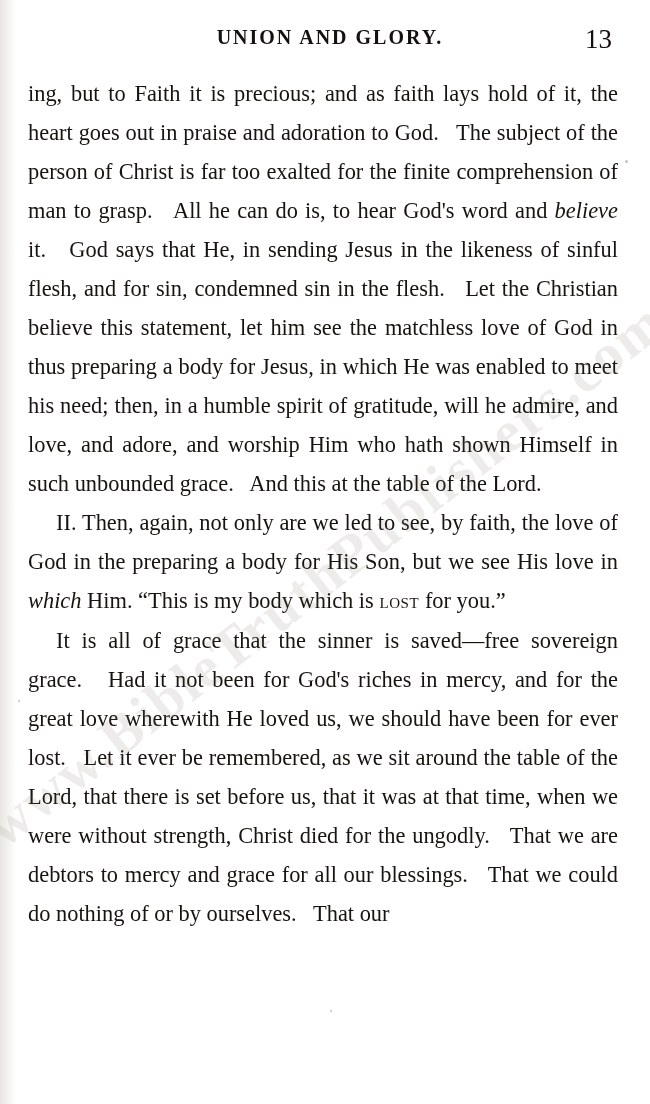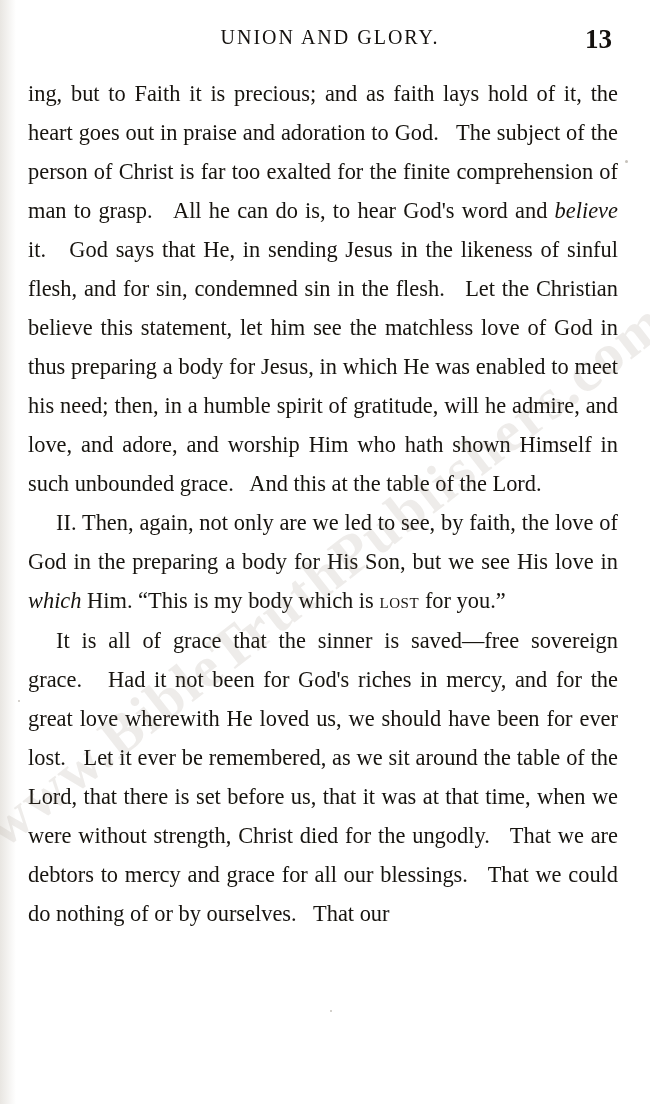--- a/index.html
+++ b/index.html
@@ -26,31 +26,31 @@
     align-items: baseline;
     justify-content: center;
     position: relative;
     height: 40px;
   }
   .running-head {
     font-size: 20px;
     letter-spacing: 2.0px;
     font-variant: small-caps;
     text-transform: uppercase;
-    font-weight: 400;
+    font-weight: 700;
     color: #14110e;
     padding-left: 10px;
     white-space: nowrap;
   }
   .folio {
     position: absolute;
     right: 12px;
     top: -2px;
     font-size: 27px;
-    font-weight: 700;
+    font-weight: 400;
     color: #14110e;
   }
   .body-text {
     margin-top: 8px;
     font-size: 22.4px;
     line-height: 39px;
     text-align: justify;
     text-justify: inter-word;
     color: #17140f;
     padding: 0 6px 0 2px;

